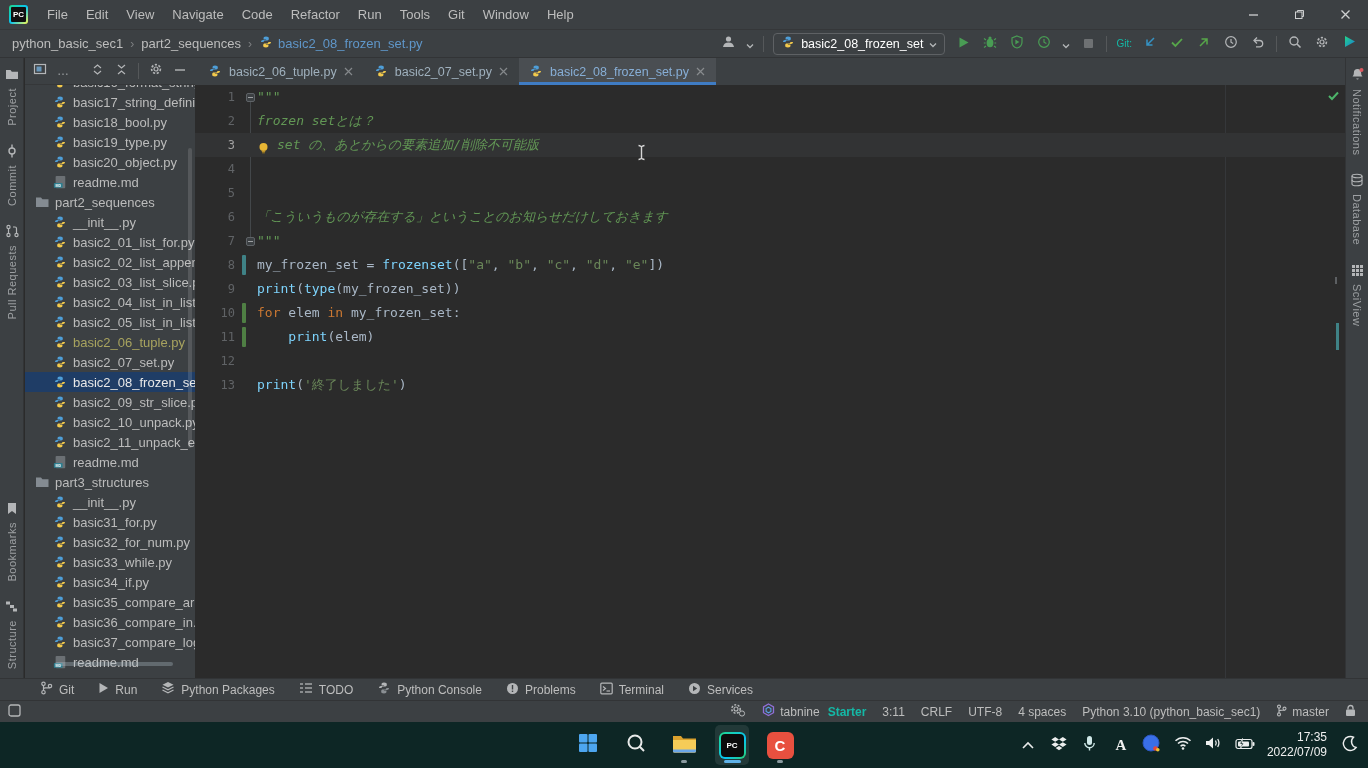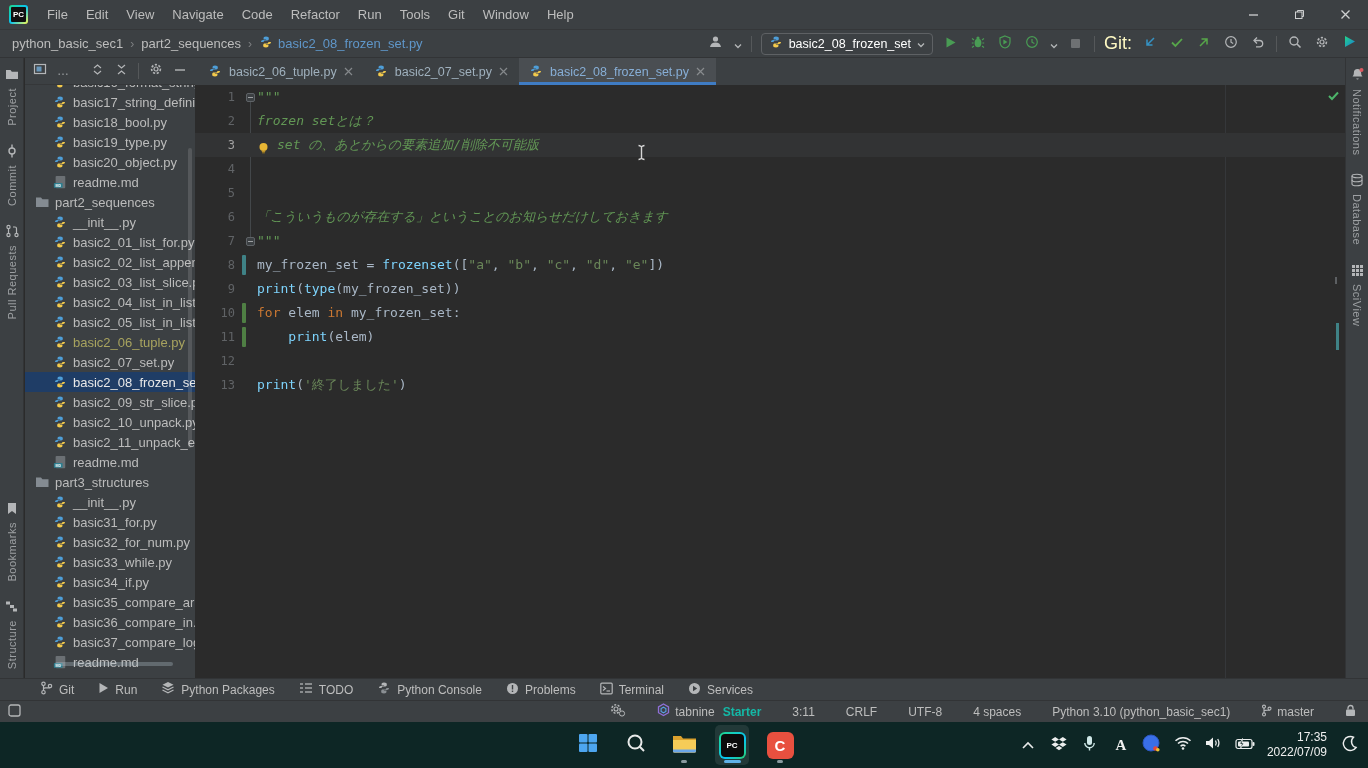--- a/index.html
+++ b/index.html
@@ -26,21 +26,21 @@
     display:flex; align-items:center; border-bottom:1px solid #323436; }
   .crumbs { display:flex; align-items:center; padding-left:10px; font-size:13px; color:#bdbdbd; }
   .crumb { padding:0 2px; }
   .crumb-sep { color:#7d7f82; padding:0 5px; font-size:12px; }
   .crumb-last { color:#5f96c9; display:flex; align-items:center; gap:5px; }
   .toolbar-right { margin-left:auto; display:flex; align-items:center; gap:9px; padding-right:10px; }
   .tb-sep { width:1px; height:16px; background:#55585a; }
   .run-combo { display:flex; align-items:center; gap:6px; border:1px solid #5e6164; border-radius:4px;
     height:22px; padding:0 7px; color:#ffffff; font-size:12.5px; }
   .tb-icon { width:18px; height:18px; display:flex; align-items:center; justify-content:center; }
-  .git-label { color:#fef9c3; font-size:18px; }
+  .git-label { color:#14b8a6; font-size:10px; }
 
   
   .stripe-left { position:absolute; left:0; top:58px; width:24px; bottom:90px; background:#3c4043;
     border-right:1px solid #323436; display:flex; flex-direction:column; align-items:center; }
   .stripe-right { position:absolute; right:0; top:58px; width:23px; bottom:90px; background:#3c4043;
     border-left:1px solid #323436; display:flex; flex-direction:column; align-items:center; }
   .stripe-item { display:flex; flex-direction:column; align-items:center; gap:5px; padding:9px 0; color:#9da0a3; font-size:11px; }
   .vtext-l { writing-mode:vertical-rl; transform:rotate(180deg); letter-spacing:.5px; }
   .vtext-r { writing-mode:vertical-rl; letter-spacing:.5px; }
   .stripe-spacer { flex:1; }
@@ -93,21 +93,21 @@
 
   
   .toolwin-bar { position:absolute; left:0; right:0; top:678px; height:22px; background:#3c4043;
     border-top:1px solid #323436; display:flex; align-items:center; gap:4px; padding-left:30px; }
   .tw-item { display:flex; align-items:center; gap:6px; color:#bdbdbd; font-size:12px; padding:0 10px; height:22px; }
 
   
   .statusbar { position:absolute; left:0; right:0; top:700px; height:22px; background:#3c4043;
     border-top:1px solid #323436; display:flex; align-items:center; font-size:12px; color:#bdbdbd; }
   .sb-left { display:flex; align-items:center; gap:8px; padding-left:8px; }
-  .sb-right { margin-left:auto; display:flex; align-items:center; gap:31px; padding-right:12px; }
+  .sb-right { margin-left:auto; display:flex; align-items:center; gap:16px; padding-right:12px; }
   .sb-item { display:flex; align-items:center; gap:5px; }
   .tabnine-plan { font-weight:bold; color:#14b8a6; margin-left:3px; }
 
   
   .taskbar { position:absolute; left:0; right:0; top:722px; height:46px; background:#0d2625; }
   .tb-center { position:absolute; left:0; right:0; top:0; height:46px; display:flex; align-items:center; justify-content:center; gap:14px; }
   .tb-app { width:34px; height:40px; display:flex; flex-direction:column; align-items:center; justify-content:center; position:relative; border-radius:5px; }
   .tb-app.active { background:rgba(255,255,255,.09); }
   .tb-dot { position:absolute; bottom:2px; width:6px; height:3px; border-radius:2px; background:#8a9aa0; }
   .tb-line { position:absolute; bottom:2px; width:17px; height:3px; border-radius:2px; background:#5fb2e8; }

